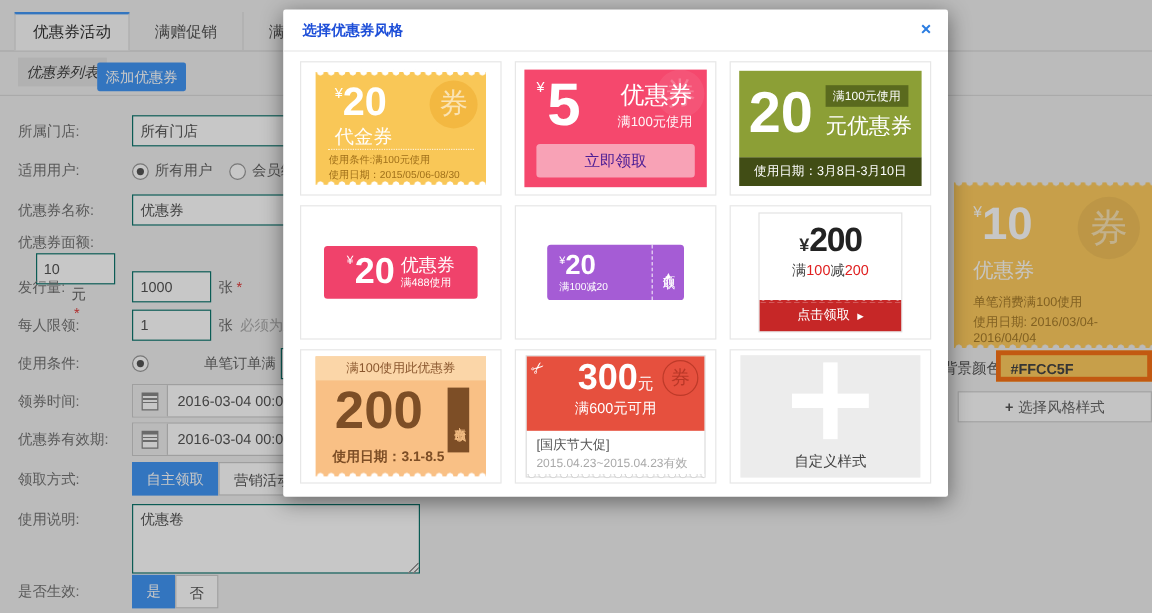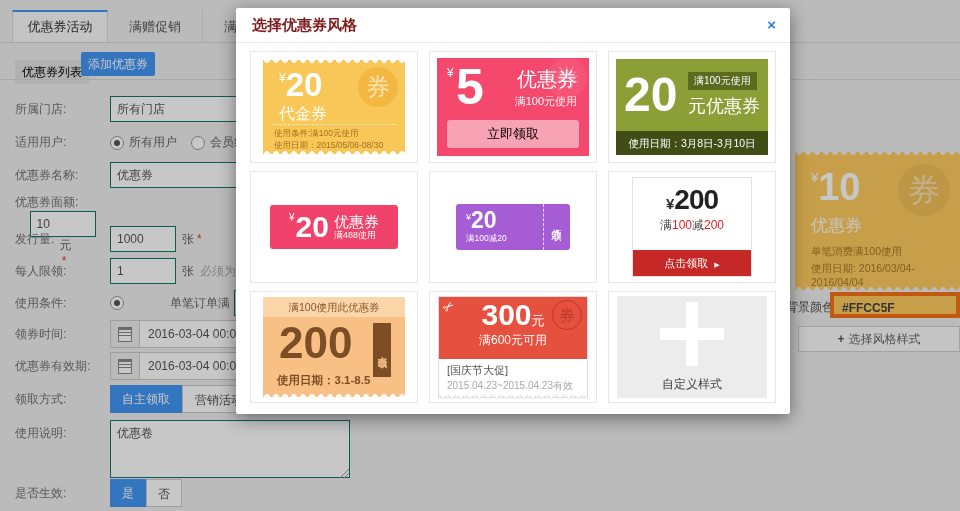--- a/index.html
+++ b/index.html
@@ -5,21 +5,21 @@
   html,body{margin:0;padding:0;}
   body{font-family:"Liberation Sans","DejaVu Sans",sans-serif;}
   .stage{position:relative;width:960px;height:511px;overflow:hidden;background:#F0F0F0;}
 
   
   .tabbar{position:absolute;top:10px;left:0;right:0;height:33px;border-bottom:1px solid #D8D8D8;display:flex;padding-left:12px;box-sizing:border-box;}
   .tab{min-width:74px;text-align:center;line-height:33px;font-size:13px;color:#555;border-right:1px solid #DCDCDC;padding:0 10px;white-space:nowrap;}
   .tab:first-child{border-left:1px solid #DCDCDC;}
   .tab.active{background:#FAFAFA;border-top:2px solid #4296F5;line-height:29px;color:#333;}
   .pill{position:absolute;height:24px;line-height:24px;font-size:12px;padding:0 7px;white-space:nowrap;}
-  .pill.gray{left:15px;top:60px;background:#E3E3E3;color:#000000;}
+  .pill.gray{left:15px;top:48px;background:#E3E3E3;color:#404040;font-style:italic;}
   .pill.blue{left:81px;top:52px;background:#4296F5;color:#fff;border-radius:2px;}
   .hr{position:absolute;top:79px;left:0;right:0;border-top:1px solid #DADADA;}
 
   .frow{position:absolute;left:15px;display:flex;align-items:center;}
   .flabel{width:95px;font-size:12px;color:#737373;flex:none;}
   .inp{height:26px;box-sizing:border-box;border:1px solid #0f766e;background:#fff;font-size:12px;color:#555;padding:0 6px;line-height:24px;white-space:nowrap;overflow:hidden;}
   .unit{font-size:12px;color:#666;margin-left:6px;}
   .req{color:#E03B3B;margin-left:3px;font-size:12px;}
   .hint{font-size:12px;color:#AAA;margin-left:6px;white-space:nowrap;}
   .radio{width:12px;height:12px;border:1px solid #999;border-radius:50%;background:#fff;display:inline-block;position:relative;flex:none;}
@@ -49,21 +49,21 @@
   .scallop.t{top:-4px;} .scallop.b{bottom:-4px;}
   .bglabel{position:absolute;left:786px;top:299px;font-size:12px;color:#555;}
   .bgvalue{position:absolute;left:830px;top:292px;width:130px;height:26px;box-sizing:border-box;background:#FFCC5F;border:4px solid #f97316;color:#444;font-size:12px;font-weight:bold;line-height:24px;padding-left:8px;}
   .choosebtn{position:absolute;left:798px;top:326px;width:162px;height:26px;box-sizing:border-box;background:#FBFBFB;border:1px solid #D0D0D0;color:#666;font-size:12px;line-height:24px;text-align:center;}
   .choosebtn .plus{font-weight:bold;color:#555;margin-right:4px;}
 
   
   .overlay{position:absolute;inset:0;background:rgba(0,0,0,0.22);z-index:50;}
   .modal{position:absolute;left:236px;top:8px;width:554px;height:406px;background:#fff;z-index:100;box-shadow:0 4px 18px rgba(0,0,0,0.45);border-radius:2px;}
   .mhead{height:34px;border-bottom:1px solid #E8E8E8;position:relative;}
-  .mtitle{position:absolute;left:16px;top:0;line-height:34px;font-size:15px;font-weight:bold;color:#7f1d1d;}
+  .mtitle{position:absolute;left:16px;top:0;line-height:34px;font-size:12px;font-weight:bold;color:#1d4ed8;}
   .mclose{position:absolute;right:14px;top:0;line-height:34px;font-size:15px;font-weight:bold;color:#2B7DE1;cursor:pointer;}
   .grid{display:grid;grid-template-columns:repeat(3,168px);grid-auto-rows:112px;gap:8px 11px;padding:8px 14px;}
   .cell{border:1px solid #E7E7E7;background:#fff;display:flex;align-items:center;justify-content:center;position:relative;}
 
   
   .cp1{position:relative;width:142px;height:94px;background:#F9C757;}
   .cp1 .amt{position:absolute;left:16px;top:6px;color:#fff;}
   .cp1 .cur{font-size:12px;vertical-align:14px;}
   .cp1 .num{font-size:33px;font-weight:bold;}
   .cp1 .nm{position:absolute;left:16px;top:44px;font-size:16px;color:rgba(255,255,255,0.95);}
@@ -71,21 +71,21 @@
   .cp1 .l1{position:absolute;left:11px;top:68px;font-size:8.5px;color:#A0701A;}
   .cp1 .l2{position:absolute;left:11px;top:80px;font-size:8.5px;color:#A0701A;}
   .cp1 .bdg{position:absolute;right:7px;top:7px;width:40px;height:40px;border-radius:50%;background:rgba(236,166,40,0.45);color:rgba(255,255,255,0.6);font-size:24px;line-height:40px;text-align:center;}
 
   
   .cp2{position:relative;width:152px;height:98px;background:#F5486D;}
   .cp2 .cur{position:absolute;left:10px;top:8px;color:#fff;font-size:12px;}
   .cp2 .num{position:absolute;left:19px;top:0px;color:#fff;font-size:50px;font-weight:bold;line-height:58px;}
   .cp2 .nm{position:absolute;right:12px;top:8px;color:#fff;font-size:20px;}
   .cp2 .cond{position:absolute;right:12px;top:36px;color:rgba(255,255,255,0.95);font-size:11px;}
-  .cp2 .btn{position:absolute;left:10px;right:10px;bottom:8px;height:28px;background:#F8A2B6;border-radius:3px;color:#000000;font-size:13px;line-height:28px;text-align:center;}
+  .cp2 .btn{position:absolute;left:10px;right:10px;bottom:8px;height:28px;background:#F8A2B6;border-radius:3px;color:#4c1d95;font-size:13px;line-height:28px;text-align:center;}
   .cp2 .bdg{position:absolute;right:2px;top:0px;width:40px;height:40px;border-radius:50%;background:rgba(255,255,255,0.07);color:rgba(255,255,255,0.22);font-size:26px;line-height:40px;text-align:center;}
 
   
   .cp3{width:152px;height:96px;}
   .cp3 .main{position:relative;height:72px;background:#8C9F36;}
   .cp3 .num{position:absolute;left:8px;top:2px;color:#fff;font-size:48px;font-weight:bold;line-height:68px;}
   .cp3 .col{position:absolute;left:72px;top:11px;}
   .cp3 .bdg{display:inline-block;background:#5A6A1E;color:#fff;font-size:10px;padding:2px 6px;}
   .cp3 .nm{color:#fff;font-size:18px;margin-top:4px;}
   .cp3 .bar{height:24px;background:#414D15;color:#fff;font-size:10.5px;line-height:24px;text-align:center;}

